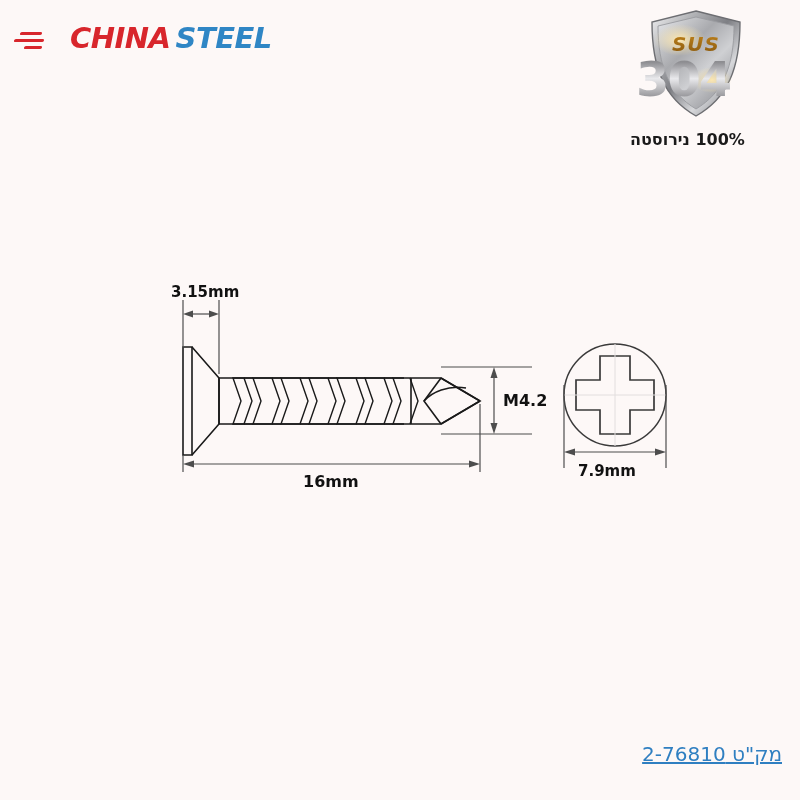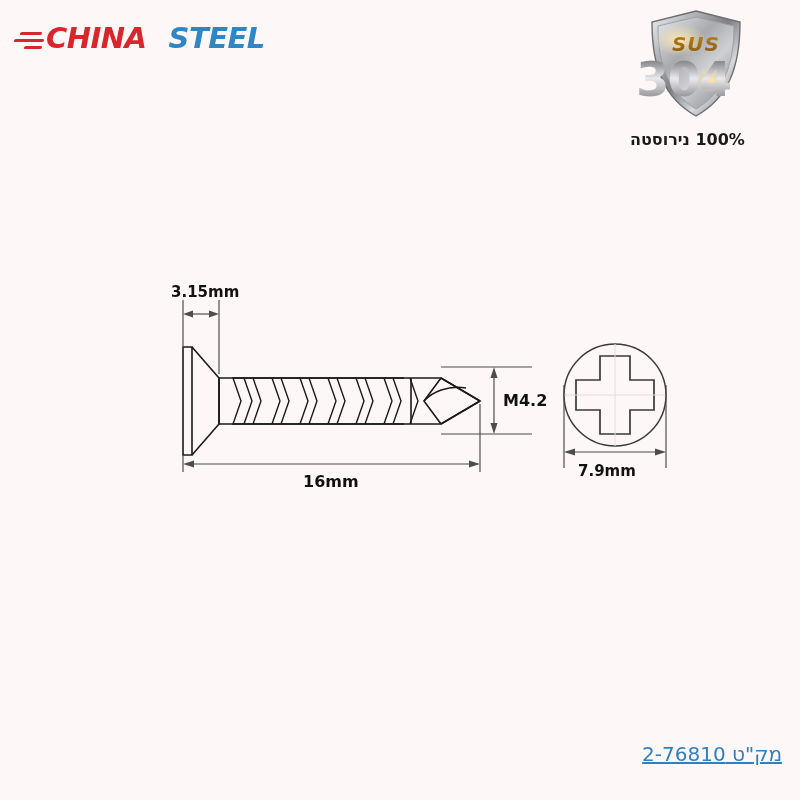--- a/index.html
+++ b/index.html
@@ -27,22 +27,22 @@
   }
   #brand-logo .speed i:nth-child(1){width:22px;margin-left:6px;}
   #brand-logo .speed i:nth-child(2){width:30px;margin-left:0px;}
   #brand-logo .speed i:nth-child(3){width:18px;margin-left:10px;}
   .logo-word{
     font-family:"DejaVu Sans", sans-serif;
     font-weight:bold;font-style:italic;
     font-size:29px;letter-spacing:-0.5px;
     line-height:34px;
   }
-  #brand-china{color:#d8262c;}
-  #brand-steel{color:#2f86c5;margin-left:22px;}
+  #brand-china{color:#d8262c;margin-left:24px;}
+  #brand-steel{color:#2f86c5;margin-left:5px;}
 
   
   #sus-badge{
     position:absolute;left:636px;top:8px;width:120px;height:145px;
   }
   #sus-shield{position:absolute;left:14px;top:2px;width:92px;height:108px;}
   #sus-text{
     position:absolute;left:0;top:0;width:120px;text-align:center;
     font-family:"DejaVu Sans", sans-serif;
     font-weight:bold;font-style:italic;

